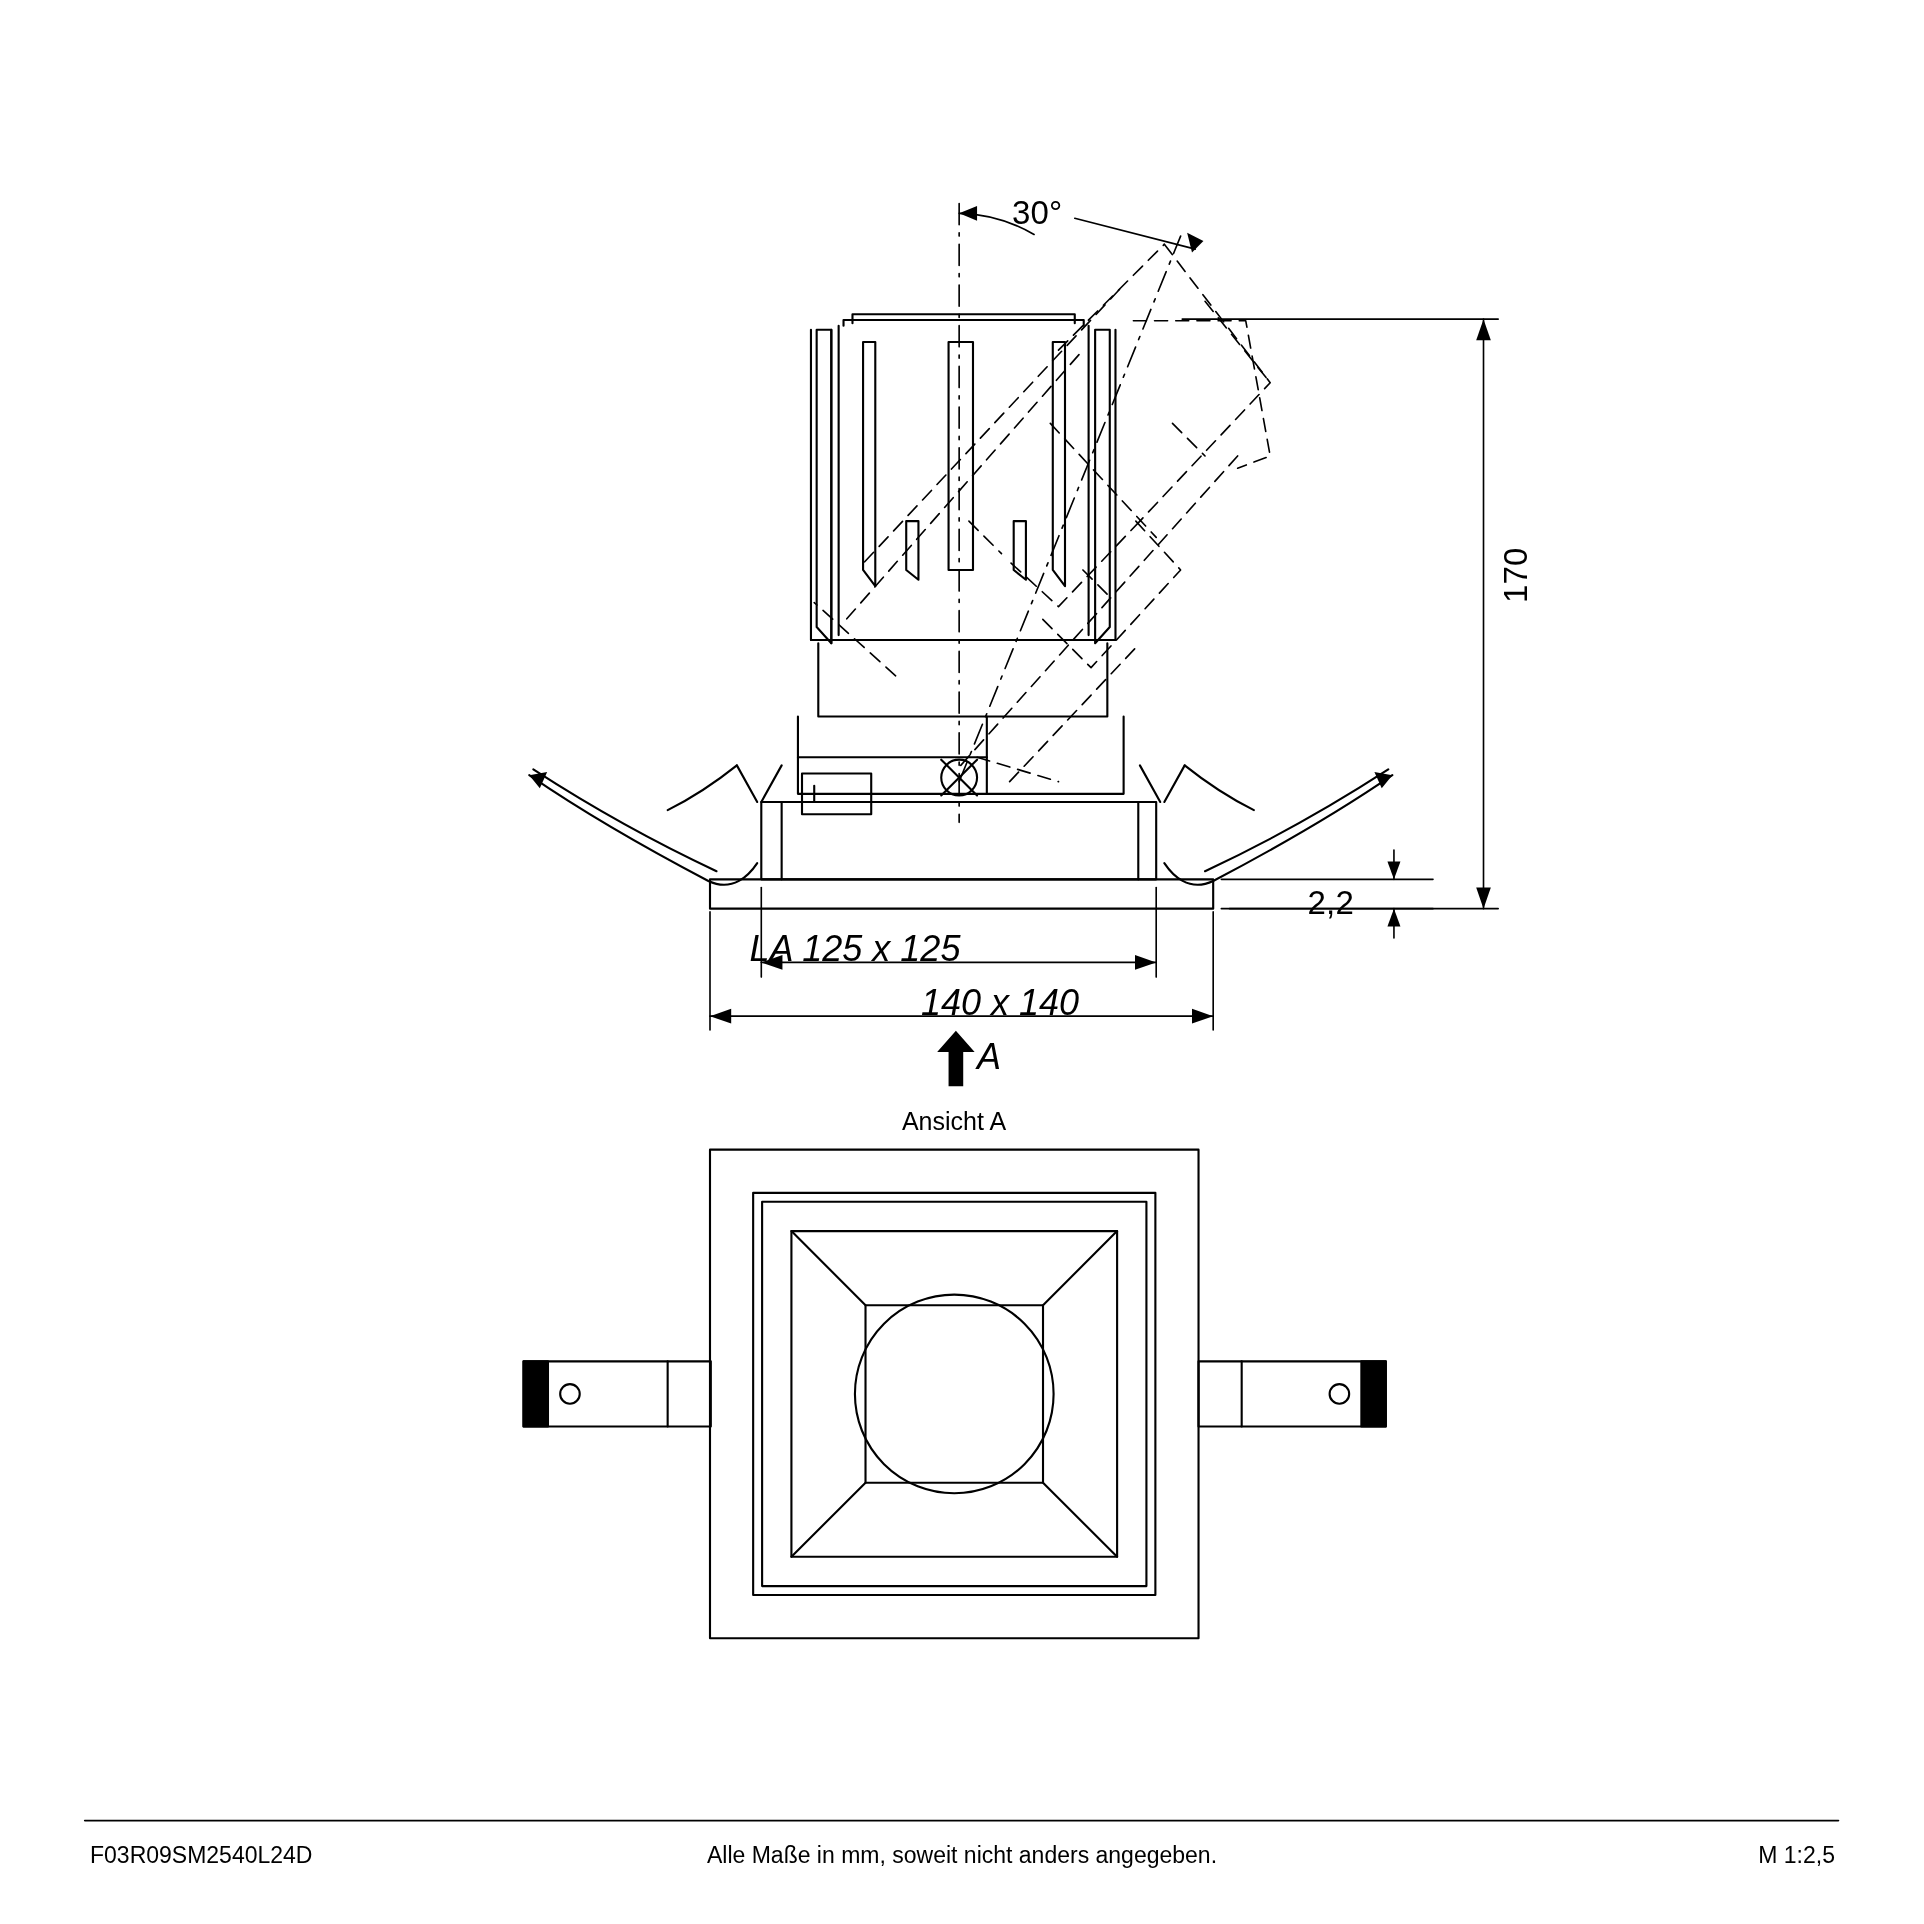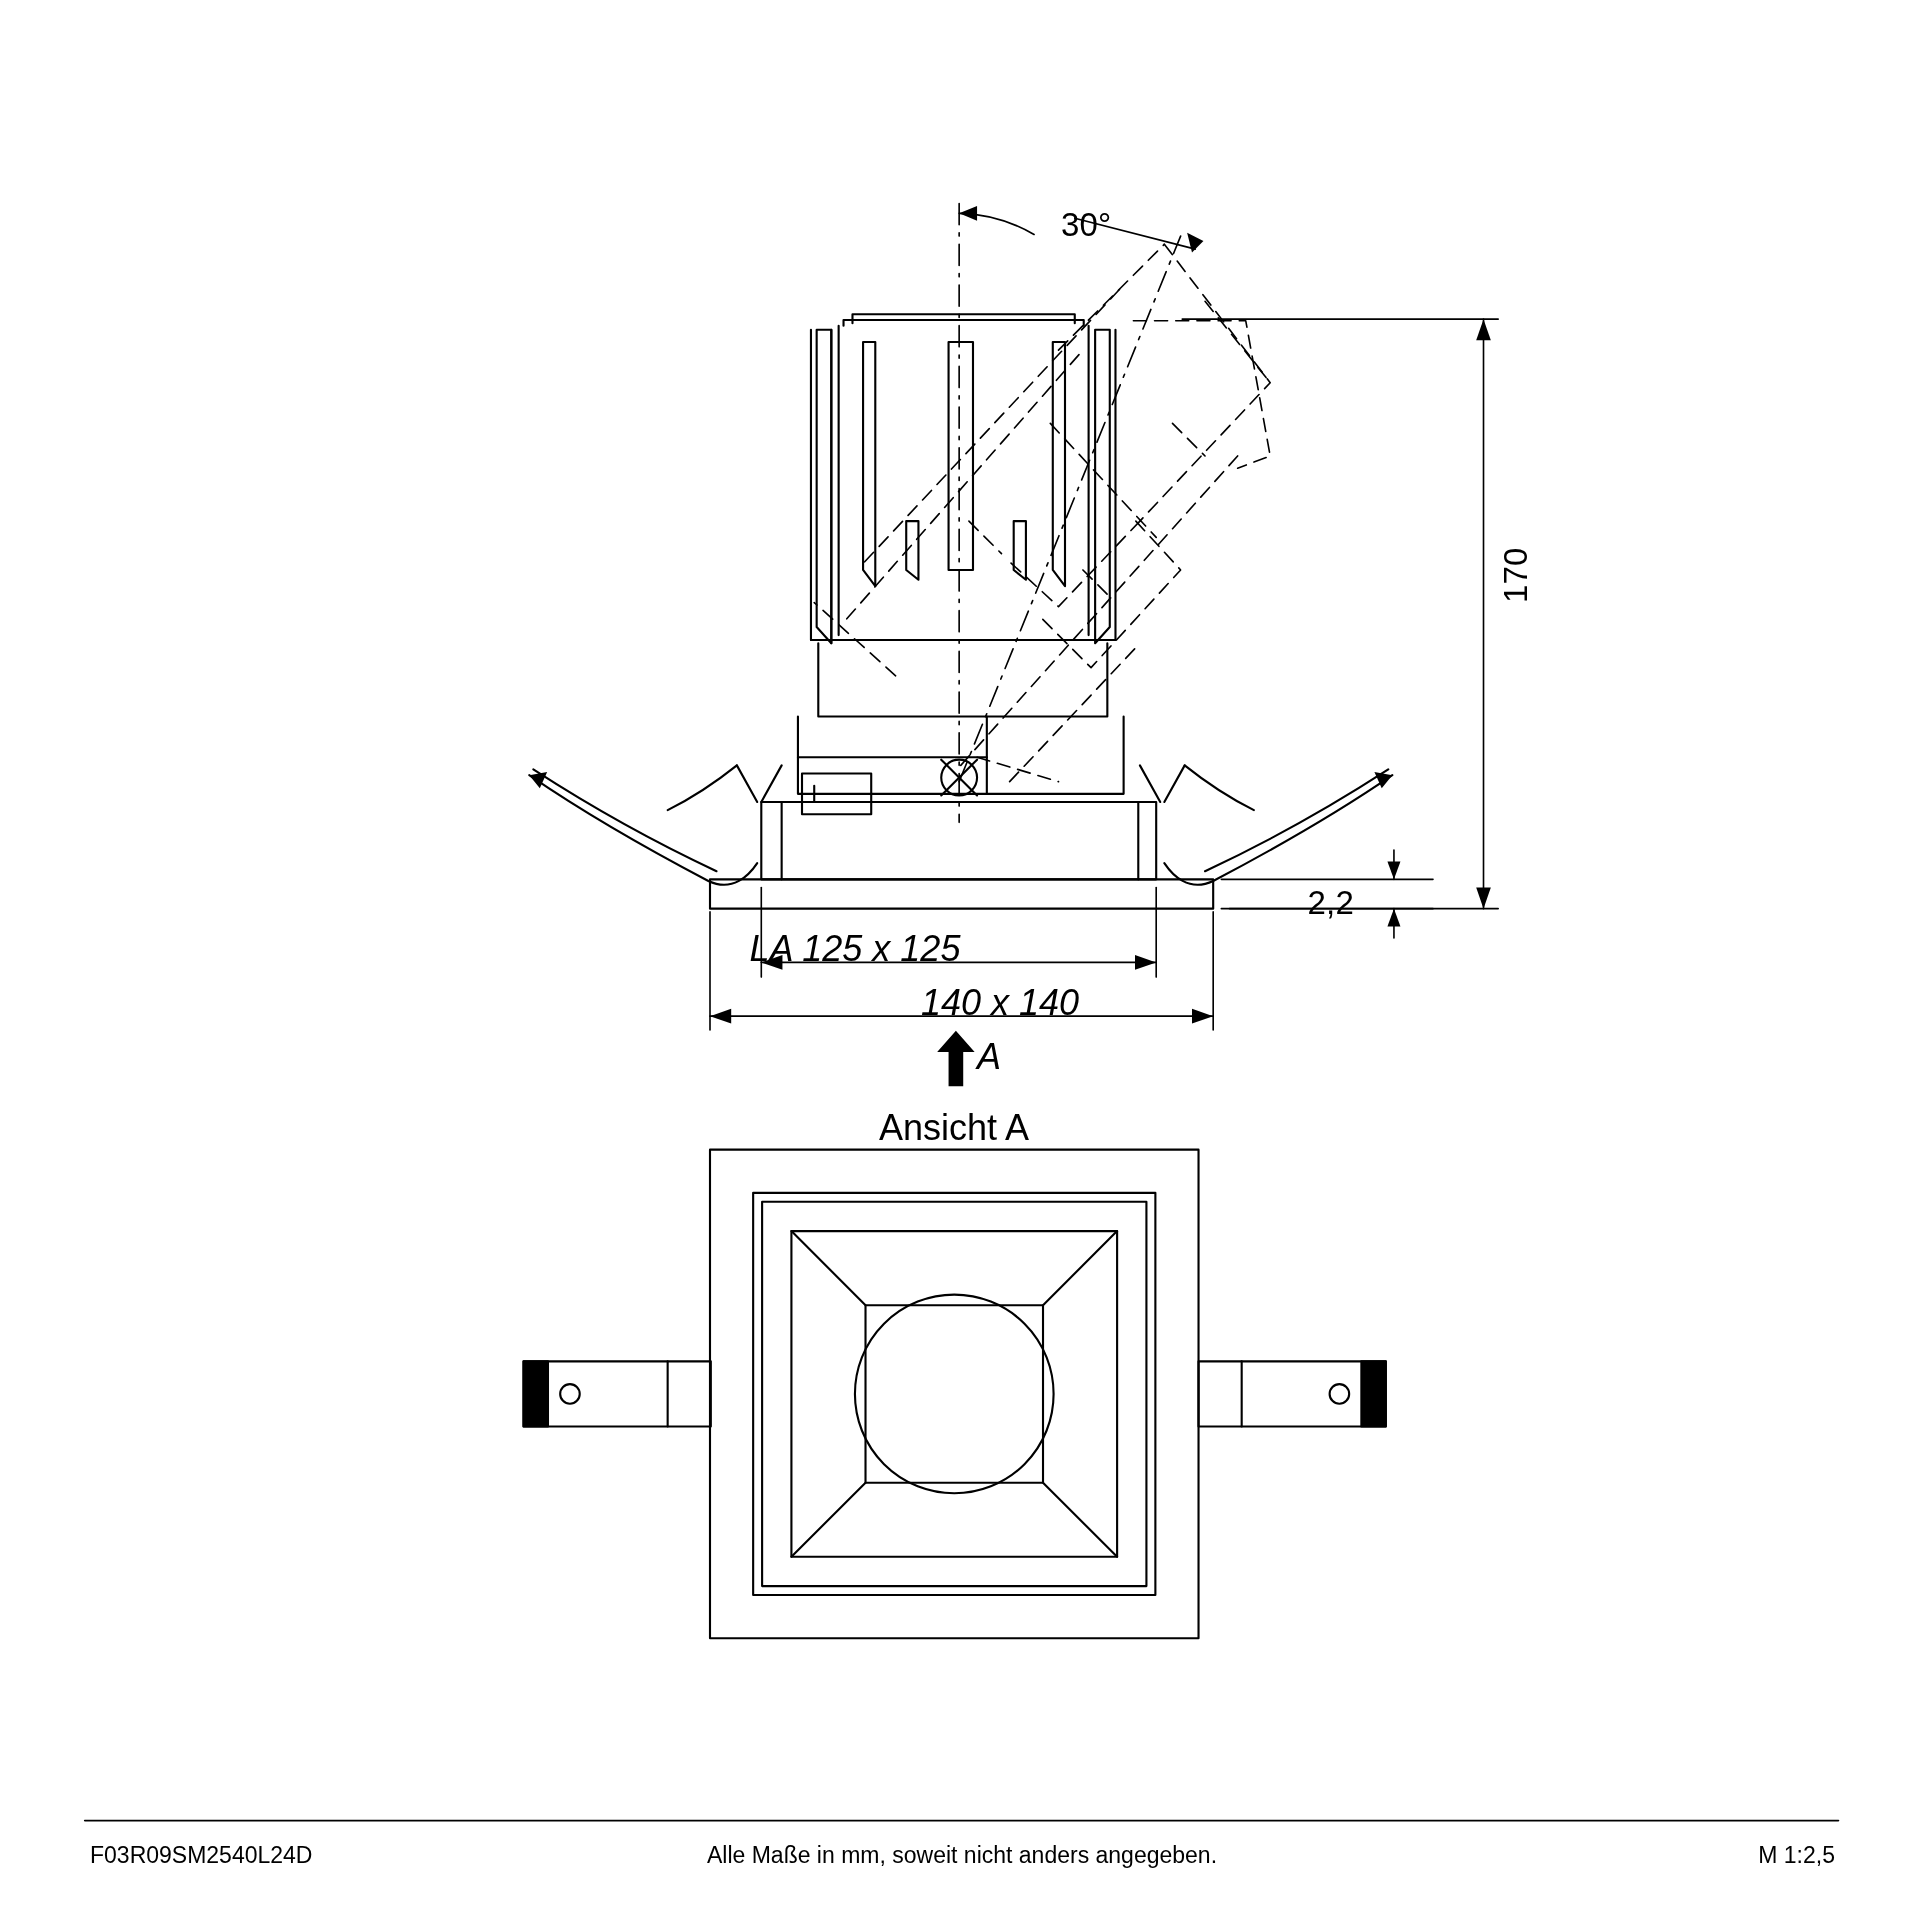--- a/index.html
+++ b/index.html
@@ -34,21 +34,21 @@
   }
   .dim-text {
     font-size: 33px;
     letter-spacing: 0.2px;
   }
   .big-dim {
     font-size: 36px;
     font-style: italic;
   }
   .view-title {
-    font-size: 36px;
+    font-size: 25px;
   }
   .footer-text {
     font-size: 23px;
   }
   .rot90 {
     transform: rotate(-90deg);
     transform-origin: left top;
   }
 </style>
 </head>
@@ -200,21 +200,21 @@
 
       <rect x="1472" y="1672" width="230" height="80"></rect>
       <line x1="1525" y1="1672" x2="1525" y2="1752"></line>
       <rect x="1672" y="1672" width="30" height="80" fill="#000" stroke="#000"></rect>
       <circle cx="1645" cy="1712" r="12"></circle>
 
       <line x1="104" y1="2236" x2="2258" y2="2236" stroke-width="2"></line>
     </g>
   </svg>
 
-  <div class="lbl dim-text" style="left:1061px; top:194px;margin-top:12px;">30°</div>
+  <div class="lbl dim-text" style="left:1012px; top:194px;">30°</div>
 
   <div class="lbl dim-text rot90" style="left:1497px; top:603px;">170</div>
 
   <div class="lbl dim-text" style="left:1354px; top:884px; transform:translateX(-100%);">2,2</div>
 
   <div class="lbl big-dim" style="left:855px; top:928px; transform:translateX(-50%);">LA 125 x 125</div>
 
   <div class="lbl big-dim" style="left:1000px; top:982px; transform:translateX(-50%);">140 x 140</div>
 
   <div class="lbl big-dim" style="left:977px; top:1036px;">A</div>

